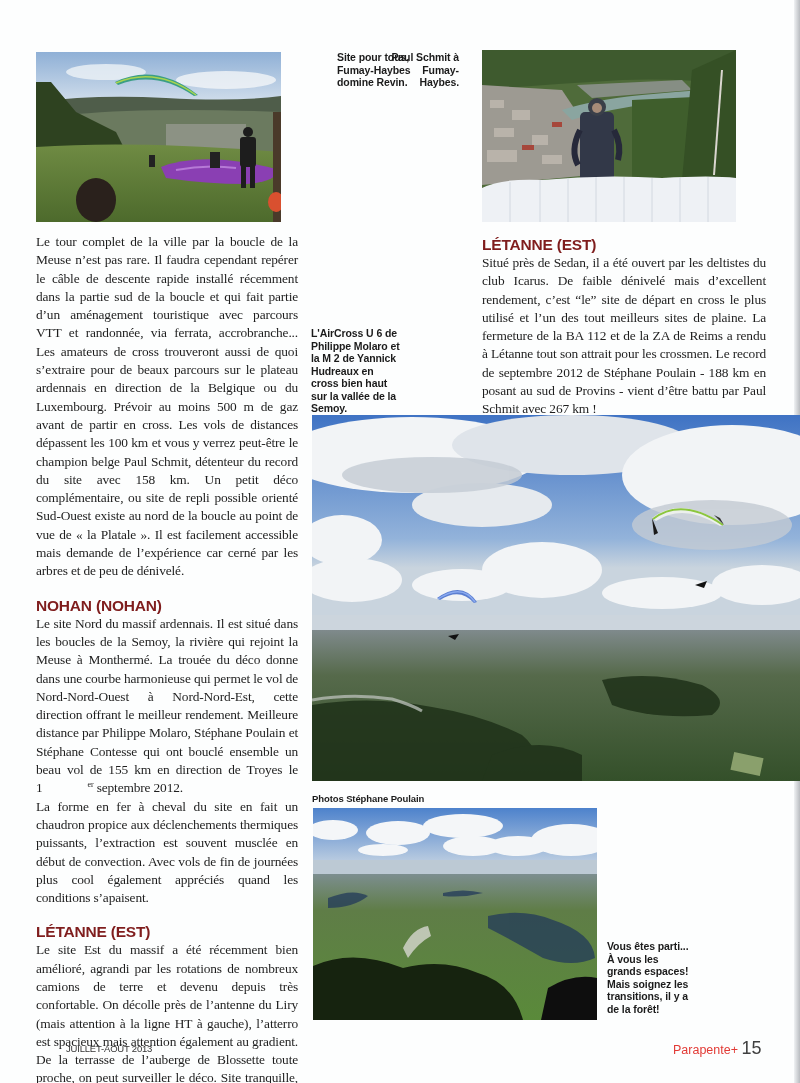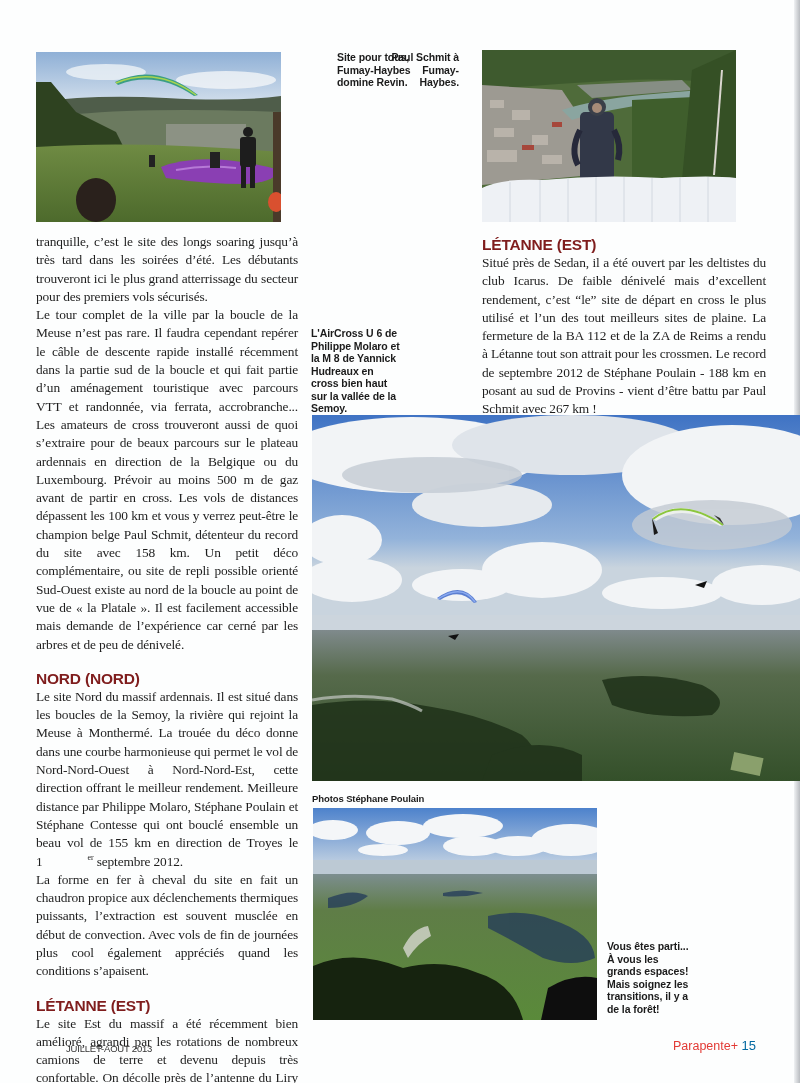--- a/index.html
+++ b/index.html
@@ -36,21 +36,21 @@
     position: absolute; left: 35px; top: 1043px;
     font-family: "Liberation Sans", "DejaVu Sans", sans-serif;
     font-size: 9.5px; color: #333; letter-spacing: -0.2px; margin-left: 31px;
   }
   .footer-right {
     position: absolute; left: 673px; top: 1038px;
     font-family: "Liberation Sans", "DejaVu Sans", sans-serif;
     font-size: 12.5px;
   }
   .footer-right .brand { color: #e23a35; }
-  .footer-right .num { color: #0369a1; font-size: 13px; margin-top: 23px; }
+  .footer-right .num { color: #404040; font-size: 18px; margin-top: 23px; }
 </style>
 </head>
 <body>
 
 <div class="page-edge"></div>
 
 <div class="photo" style="left:36px; top:52px; width:245px; height:170px;" title="Paragliders preparing at Fumay-Haybes takeoff with purple wing on grass, green wing flying over valley">
   <svg width="245" height="170" viewBox="0 0 245 170">
     <defs>
       <linearGradient id="sky1" x1="0" y1="0" x2="0" y2="1">
@@ -124,37 +124,36 @@
         <line x1="114" y1="127" x2="114" y2="172"></line>
       <line x1="142" y1="127" x2="142" y2="172"></line>
         <line x1="170" y1="128" x2="170" y2="172"></line>
       <line x1="198" y1="127" x2="198" y2="172"></line>
         <line x1="226" y1="127" x2="226" y2="172"></line>
     </g>
   </svg>
 </div>
 
 <div class="body-text" style="left:36px; top:233px; width:262px;">
-  <p>tranquille, c’est le site des longs soaring jusqu’à très tard dans les soirées d’été. Les débutants trouveront ici le plus grand atterrissage du secteur pour des premiers vols sécurisés.</p>
   <p>Le tour complet de la ville par la boucle de la Meuse n’est pas rare. Il faudra cependant repérer le câble de descente rapide installé récemment dans la partie sud de la boucle et qui fait partie d’un aménagement touristique avec parcours VTT et randonnée, via ferrata, accrobranche... Les amateurs de cross trouveront aussi de quoi s’extraire pour de beaux parcours sur le plateau ardennais en direction de la Belgique ou du Luxembourg. Prévoir au moins 500 m de gaz avant de partir en cross. Les vols de distances dépassent les 100 km et vous y verrez peut-être le champion belge Paul Schmit, détenteur du record du site avec 158 km. Un petit déco complémentaire, ou site de repli possible orienté Sud-Ouest existe au nord de la boucle au point de vue de « la Platale ». Il est facilement accessible mais demande de l’expérience car cerné par les arbres et de peu de dénivelé.</p>
   <div class="spacer"></div>
-  <h2 class="heading">NORD (NORD)</h2>
+  <h2 class="heading">NOHAN (NOHAN)</h2>
   <p><span>Le site Nord du massif ardennais. Il est situé dans les boucles de la Semoy, la rivière qui rejoint la Meuse à Monthermé. La trouée du déco donne dans une courbe harmonieuse qui permet le vol de Nord-Nord-Ouest à Nord-Nord-Est, cette direction offrant le meilleur rendement. Meilleure distance par Philippe Molaro, Stéphane Poulain et Stéphane Contesse qui ont bouclé ensemble un beau vol de 155 km en direction de Troyes le 1</span><sup>er</sup><span> septembre 2012.</span></p>
   <p>La forme en fer à cheval du site en fait un chaudron propice aux déclenchements thermiques puissants, l’extraction est souvent musclée en début de convection. Avec vols de fin de journées plus cool également appréciés quand les conditions s’apaisent.</p>
   <div class="spacer"></div>
   <h2 class="heading">LÉTANNE (EST)</h2>
   <p>Le site Est du massif a été récemment bien amélioré, agrandi par les rotations de nombreux camions de terre et devenu depuis très confortable. On décolle près de l’antenne du Liry (mais attention à la ligne HT à gauche), l’atterro est spacieux mais attention également au gradient. De la terrasse de l’auberge de Blossette toute proche, on peut surveiller le déco. Site tranquille, assez peu fréquenté car il est concurrencé par celui de Létanne qui permet des départs en cross plus aisés.</p>
 </div>
 
 <div class="body-text" style="left:482px; top:235px; width:284px;">
   <h2 class="heading">LÉTANNE (EST)</h2>
   <p>Situé près de Sedan, il a été ouvert par les deltistes du club Icarus. De faible dénivelé mais d’excellent rendement, c’est “le” site de départ en cross le plus utilisé et l’un des tout meilleurs sites de plaine. La fermeture de la BA 112 et de la ZA de Reims a rendu à Létanne tout son attrait pour les crossmen. Le record de septembre 2012 de Stéphane Poulain - 188 km en posant au sud de Provins - vient d’être battu par Paul Schmit avec 267 km !</p>
 </div>
 
-<div class="caption" style="left:311px; top:327px; width:92px;">L'AirCross U 6 de Philippe Molaro et la M 8 de Yannick Hudreaux en cross bien haut sur la vallée de la Semoy.</div>
+<div class="caption" style="left:311px; top:327px; width:92px;">L'AirCross U 6 de Philippe Molaro et la M 2 de Yannick Hudreaux en cross bien haut sur la vallée de la Semoy.</div>
 
 <div class="photo" style="left:312px; top:415px; width:488px; height:366px;" title="Two paragliders in cross flight high above the Semoy valley under cumulus clouds">
   <svg width="488" height="366" viewBox="0 0 488 366">
     <defs>
       <linearGradient id="sky3" x1="0" y1="0" x2="0" y2="1">
         <stop offset="0" stop-color="#3f73c4"></stop>
           <stop offset="0.55" stop-color="#93b3da"></stop>
           <stop offset="0.68" stop-color="#c9d4de"></stop>
       </linearGradient>
       <linearGradient id="land3" x1="0" y1="0" x2="0" y2="1">

